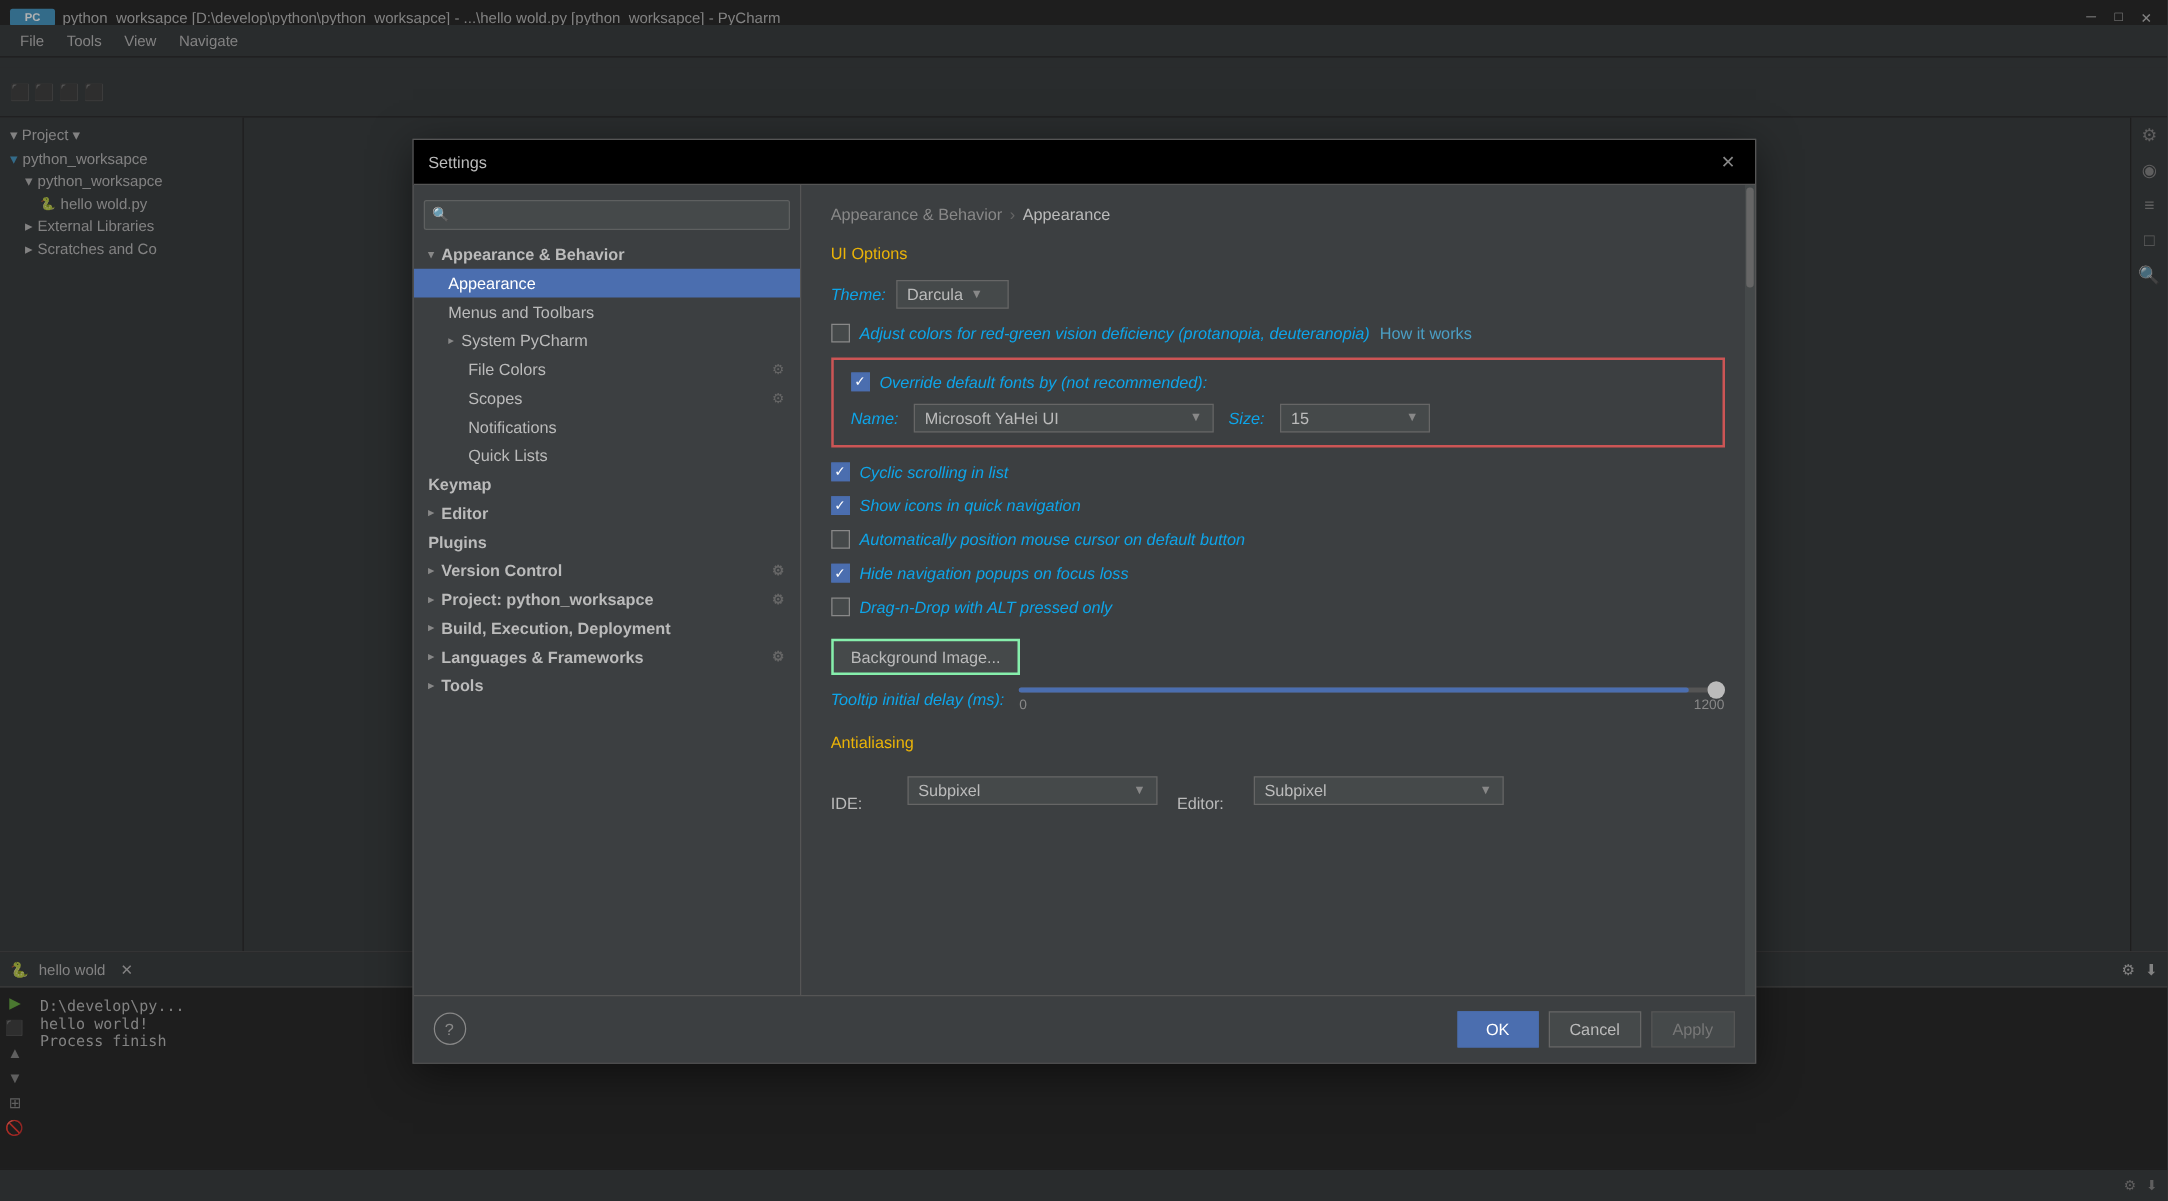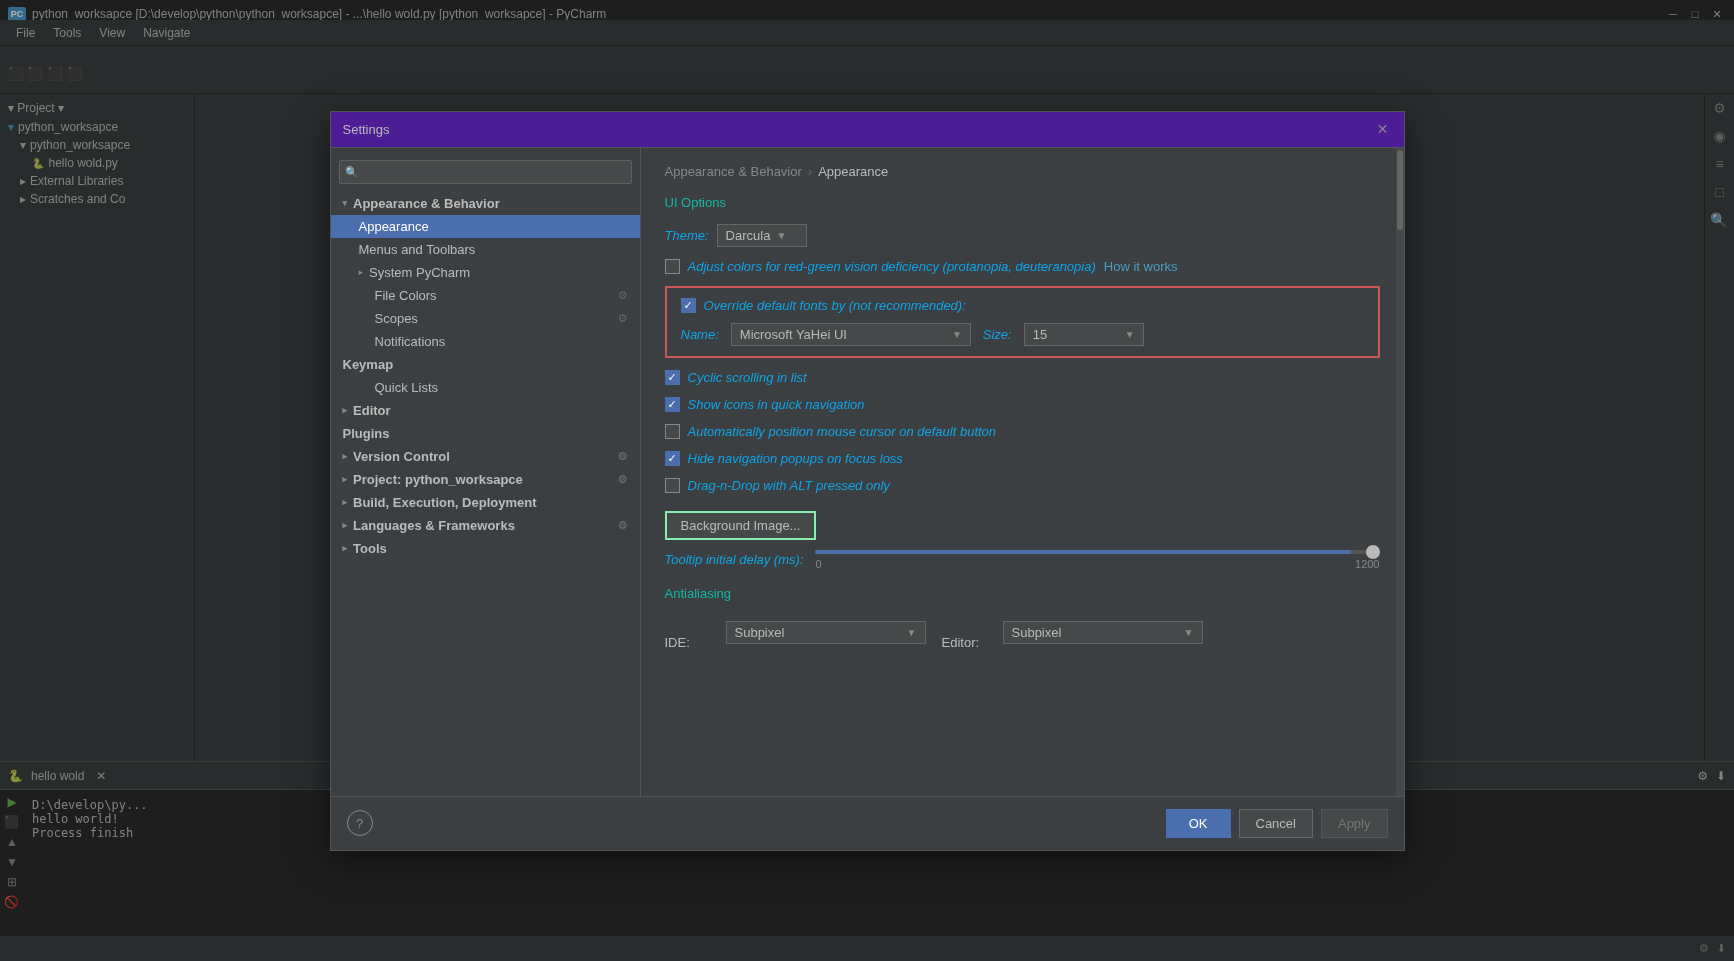--- a/index.html
+++ b/index.html
@@ -28,21 +28,21 @@
       height: 28px;
       background: #2b2b2b;
       display: flex;
       align-items: center;
       padding: 0 8px;
       color: #bbbbbb;
       font-size: 12px;
       gap: 6px;
     }
     .ide-titlebar .title-icon {
-      width: 18px; height: 14px;
+      width: 36px; height: 14px;
       background: #4a9ac4;
       border-radius: 2px;
       display: inline-flex; align-items: center; justify-content: center;
       font-size: 9px; color: white; font-weight: bold;
     }
     .ide-titlebar .win-controls {
       margin-left: auto;
       display: flex; gap: 4px;
     }
     .ide-titlebar .win-btn {
@@ -158,21 +158,21 @@
       background: #3c3f41;
       border: 1px solid #555;
       box-shadow: 0 8px 32px rgba(0,0,0,0.5);
       display: flex;
       flex-direction: column;
       position: relative;
     }
 
     .dialog-titlebar {
       height: 36px;
-      background: #4c1d95;
+      background: #000000;
       border-bottom: 1px solid #555;
       display: flex;
       align-items: center;
       padding: 0 12px;
       gap: 8px;
     }
     .dialog-close {
       margin-left: auto;
       width: 18px; height: 18px;
       cursor: pointer;
@@ -255,21 +255,21 @@
       gap: 6px;
       margin-bottom: 16px;
       font-size: 13px;
       color: #888;
     }
     .breadcrumb-sep { color: #666; }
     .breadcrumb-current { color: #bbbbbb; }
 
     .section-title {
       font-size: 13px;
-      color: #14b8a6;
+      color: #eab308;
       margin-bottom: 14px;
     }
 
     .option-row {
       display: flex;
       align-items: center;
       gap: 8px;
       margin-bottom: 12px;
     }
 
@@ -663,25 +663,25 @@
           <span>File Colors</span>
           <span style="margin-left:auto; color:#666; font-size:11px;">⚙</span>
         </div>
         <div class="nav-item indent2">
           <span>Scopes</span>
           <span style="margin-left:auto; color:#666; font-size:11px;">⚙</span>
         </div>
         <div class="nav-item indent2">
           <span>Notifications</span>
         </div>
+        <div class="nav-item indent2">
+          <span>Quick Lists</span>
+        </div>
         <div class="nav-item section-header">
           <span>Keymap</span>
-        </div>
-        <div class="nav-item indent2">
-          <span>Quick Lists</span>
         </div>
         <div class="nav-item section-header">
           <span class="nav-arrow">▸</span>
           <span>Editor</span>
         </div>
         <div class="nav-item section-header">
           <span>Plugins</span>
         </div>
         <div class="nav-item section-header">
           <span class="nav-arrow">▸</span>

